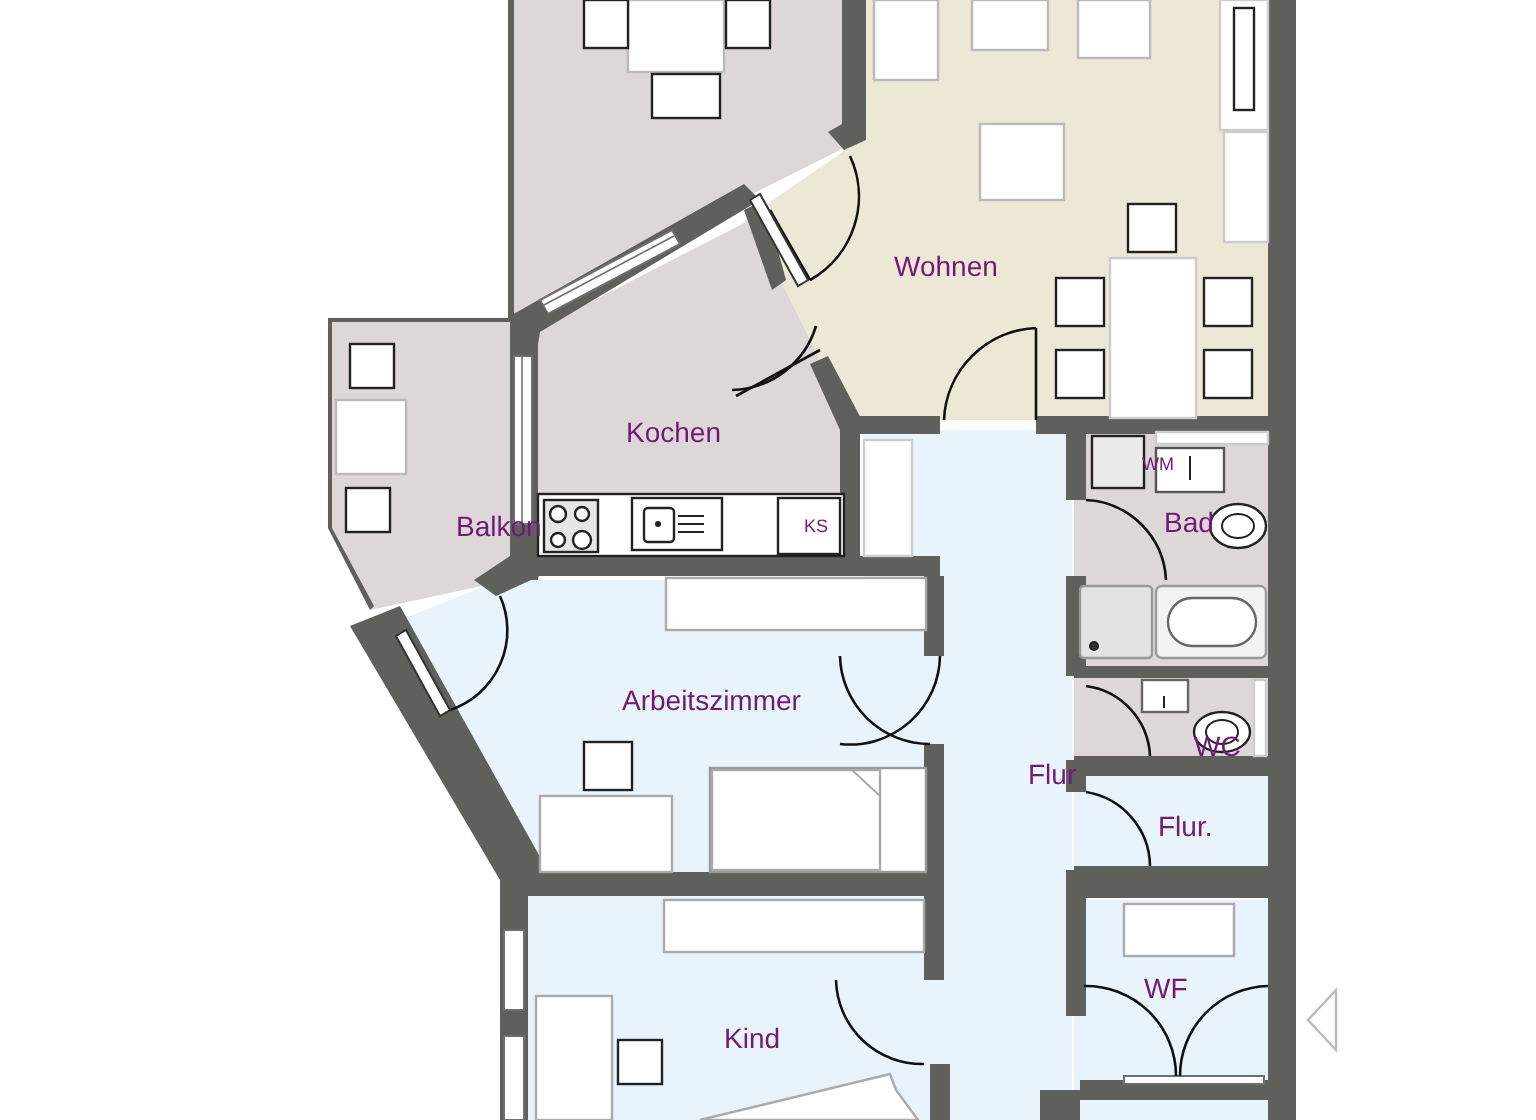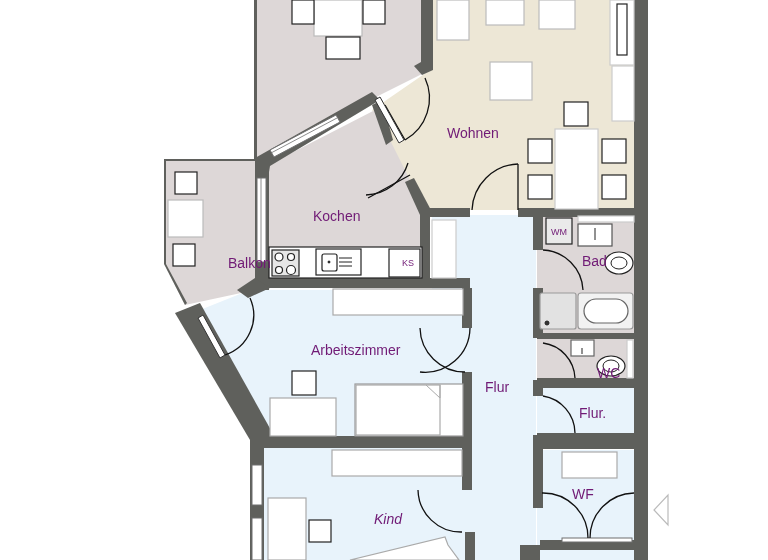--- a/index.html
+++ b/index.html
@@ -201,18 +201,18 @@
 
   <polygon points="668,495 668,525 654,510" fill="#ffffff" stroke="#bbb" stroke-width="1.2"></polygon>
 </svg>
 
 <div class="lbl" style="left:447px;top:125px;">Wohnen</div>
 <div class="lbl" style="left:313px;top:208px;">Kochen</div>
 <div class="lbl" style="left:200px;top:255px;margin-left:28px;">Balkon</div>
 <div class="lbl" style="left:582px;top:253px;">Bad</div>
 <div class="lbl" style="left:597px;top:340px;margin-top:25px;">WC</div>
 <div class="lbl" style="left:311px;top:342px;">Arbeitszimmer</div>
-<div class="lbl" style="left:485px;top:379px;">Flur</div>
+<div class="lbl" style="left:514px;top:379px;">Flur</div>
 <div class="lbl" style="left:579px;top:405px;">Flur.</div>
 <div class="lbl" style="left:572px;top:486px;">WF</div>
-<div class="lbl" style="left:374px;top:511px;font-style:italic;">Kind</div>
-<div class="lbl lbl-s" style="left:551px;top:227px;text-align:center;">WM</div>
+<div class="lbl" style="left:362px;top:511px;">Kind</div>
+<div class="lbl lbl-s" style="left:571px;top:227px;text-align:center;">WM</div>
 <div class="lbl lbl-s" style="left:402px;top:258px;">KS</div>
 
 </body></html>

